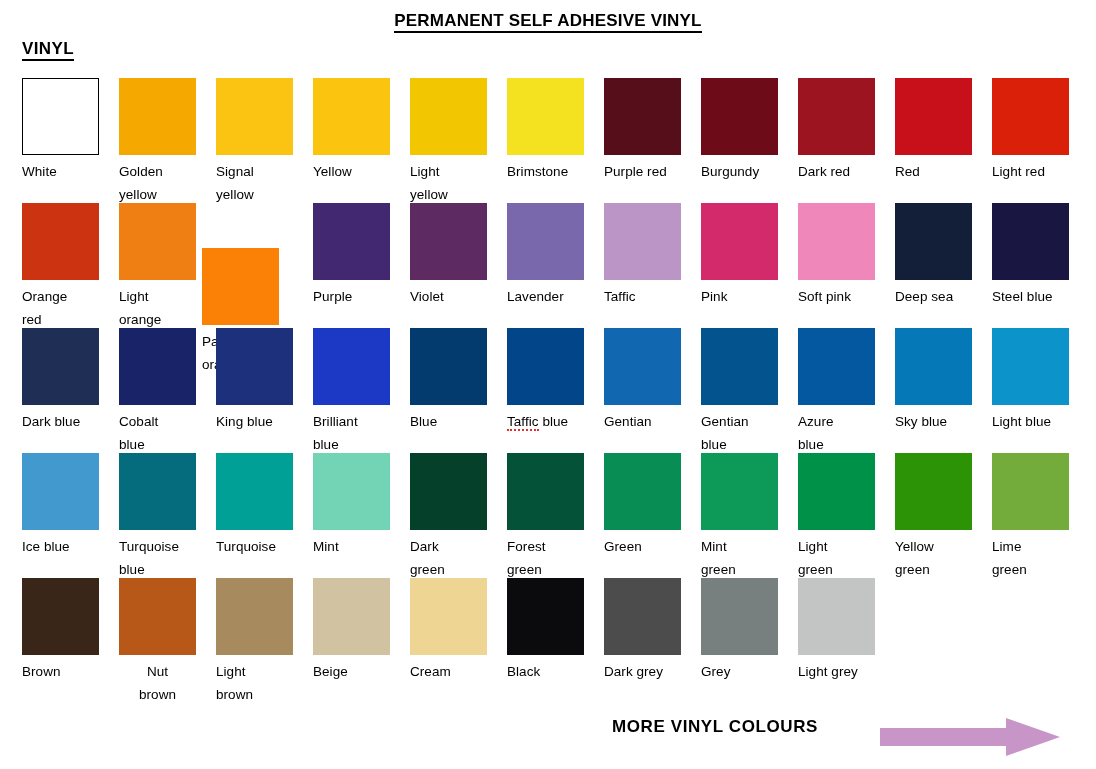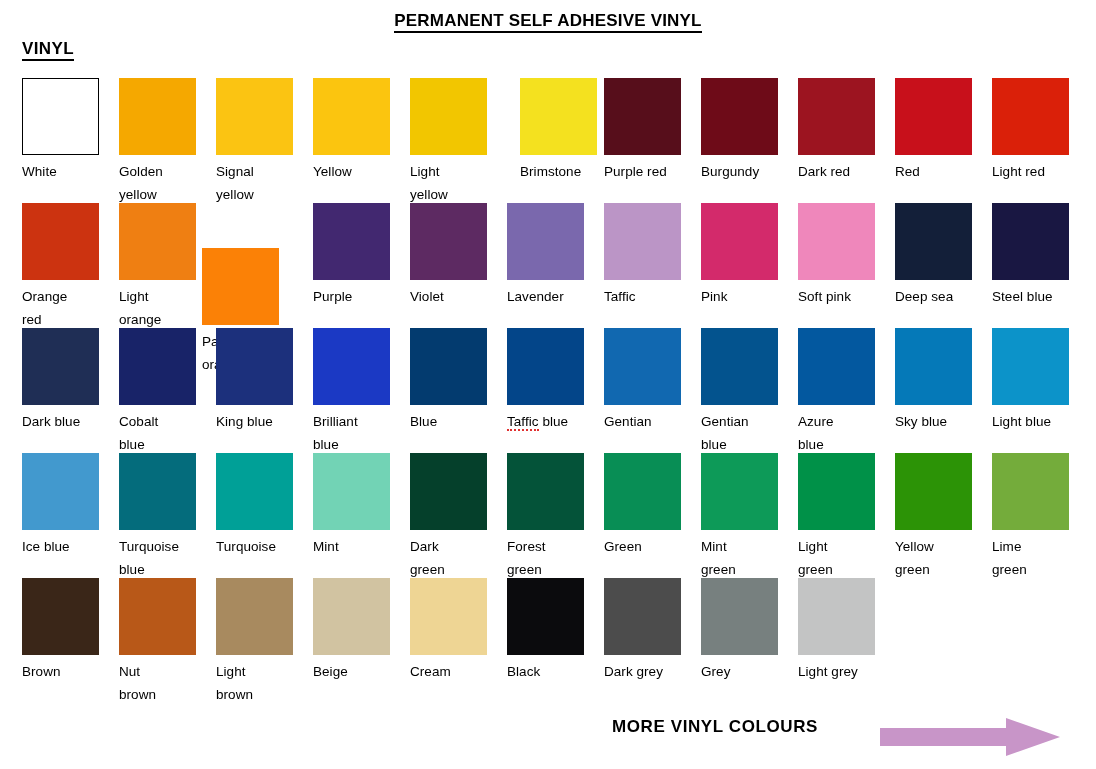--- a/index.html
+++ b/index.html
@@ -129,21 +129,21 @@
       </div>
       <div class="swatch-cell" style="left: 291px;">
         <div class="swatch-chip" style="background: rgb(251, 197, 15);"></div>
         <div class="swatch-label">Yellow</div>
       </div>
       <div class="swatch-cell" style="left: 388px;">
         <div class="swatch-chip" style="background: rgb(242, 198, 0);"></div>
         <div class="swatch-label">Light
 yellow</div>
       </div>
-      <div class="swatch-cell" style="left: 498px;">
+      <div class="swatch-cell" style="left: 485px;">
         <div class="swatch-chip" style="background: rgb(244, 225, 31);"></div>
         <div class="swatch-label">Brimstone</div>
       </div>
       <div class="swatch-cell" style="left: 582px;">
         <div class="swatch-chip" style="background: rgb(87, 14, 27);"></div>
         <div class="swatch-label">Purple red</div>
       </div>
       <div class="swatch-cell" style="left: 679px;">
         <div class="swatch-chip" style="background: rgb(110, 11, 24);"></div>
         <div class="swatch-label">Burgundy</div>
@@ -311,21 +311,21 @@
         <div class="swatch-chip" style="background: rgb(116, 172, 59);"></div>
         <div class="swatch-label">Lime
 green</div>
       </div>
     </div>
     <div class="swatch-row">
       <div class="swatch-cell" style="left: 0px;">
         <div class="swatch-chip" style="background: rgb(58, 38, 24);"></div>
         <div class="swatch-label">Brown</div>
       </div>
-      <div class="swatch-cell" style="left: 97px;">
+      <div class="swatch-cell" style="left: 97px; text-align: center;">
         <div class="swatch-chip" style="background: rgb(184, 88, 24);"></div>
         <div class="swatch-label">Nut
 brown</div>
       </div>
       <div class="swatch-cell" style="left: 194px;">
         <div class="swatch-chip" style="background: rgb(168, 138, 95);"></div>
         <div class="swatch-label">Light
 brown</div>
       </div>
       <div class="swatch-cell" style="left: 291px;">

